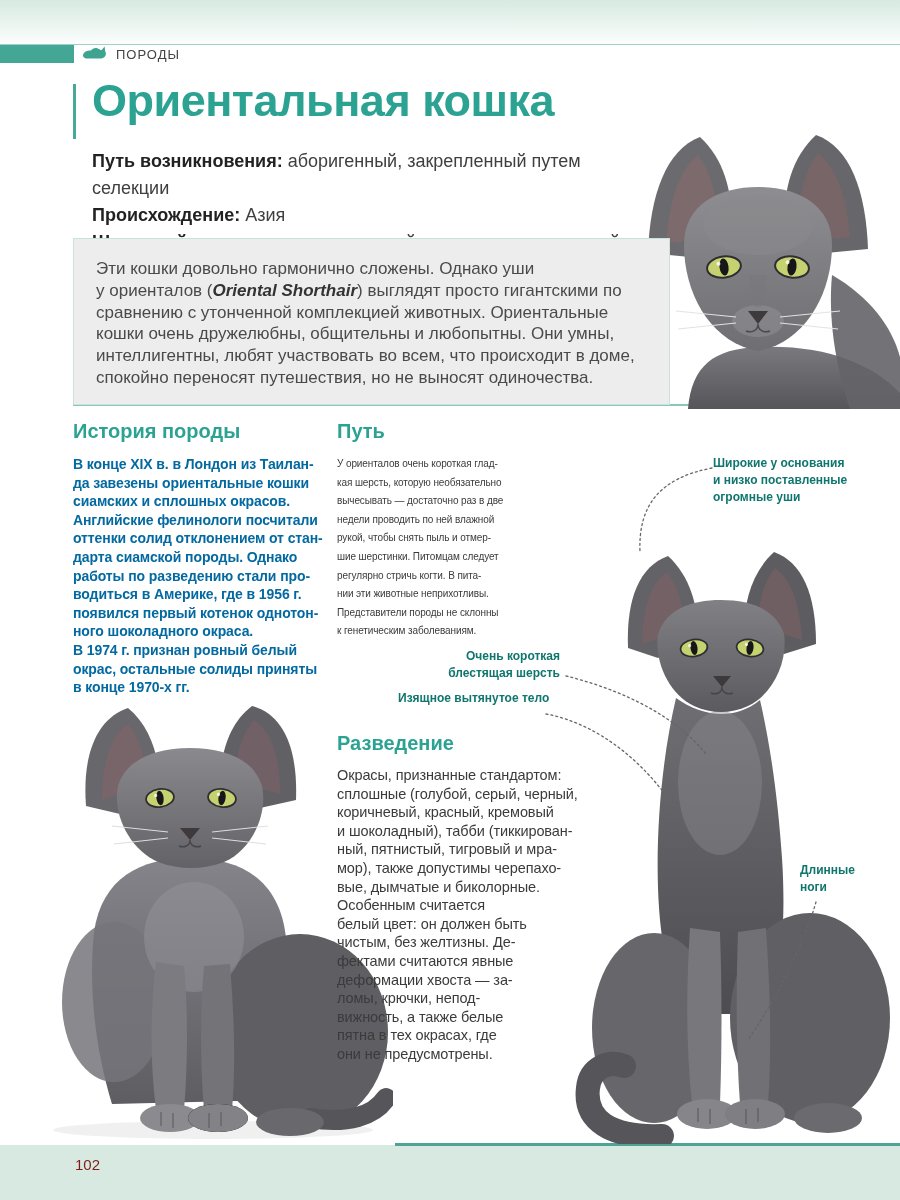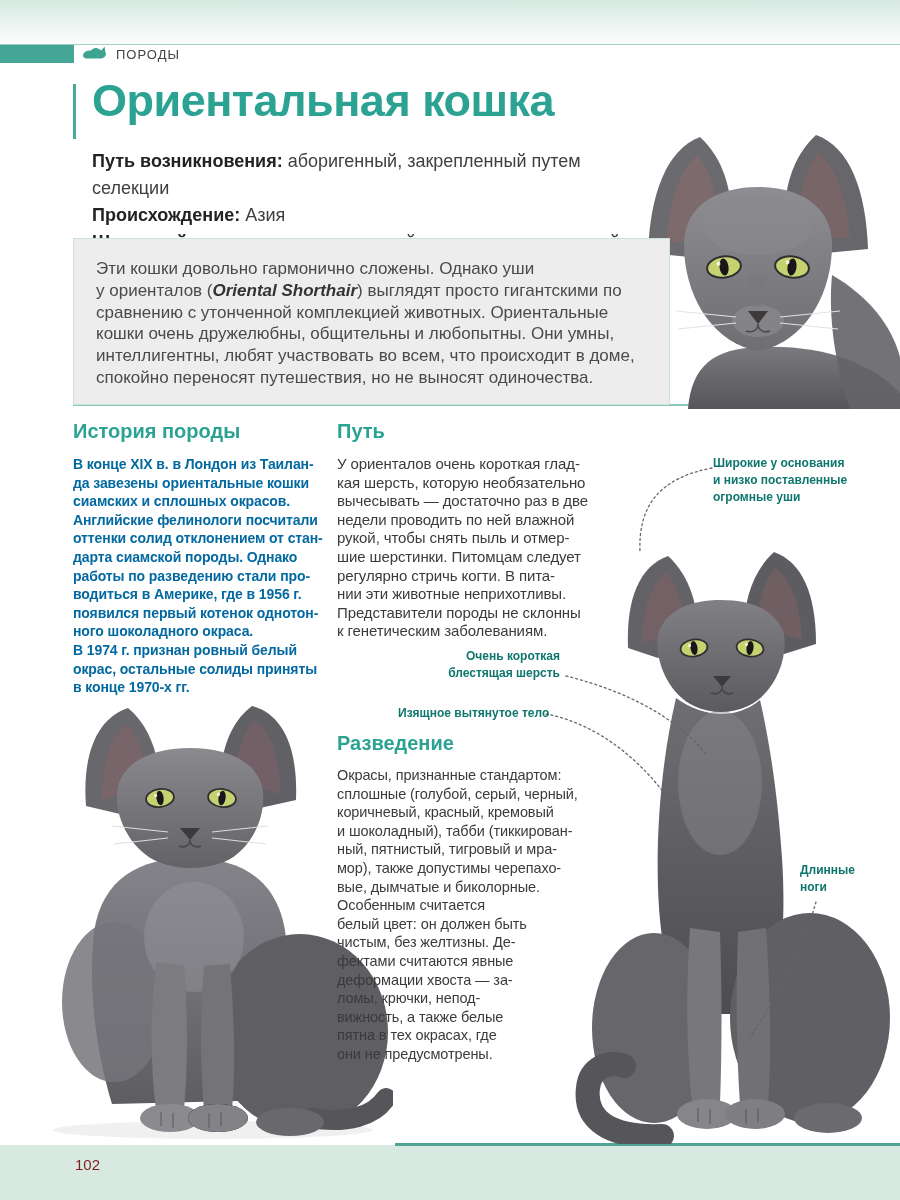--- a/index.html
+++ b/index.html
@@ -148,21 +148,21 @@
 дарта сиамской породы. Однако
 работы по разведению стали про-
 водиться в Америке, где в 1956 г.
 появился первый котенок однотон-
 ного шоколадного окраса.
 В 1974 г. признан ровный белый
 окрас, остальные солиды приняты
 в конце 1970-х гг.</div>
 
   <h2 class="col-heading" style="left:337px;top:420px;margin:0;">Путь</h2>
-  <div class="col-body" style="left:337px;top:455px;width:250px;font-size:15px;">У ориенталов очень короткая глад-
+  <div class="col-body" style="left:337px;top:455px;width:250px;font-size:10px;">У ориенталов очень короткая глад-
 кая шерсть, которую необязательно
 вычесывать — достаточно раз в две
 недели проводить по ней влажной
 рукой, чтобы снять пыль и отмер-
 шие шерстинки. Питомцам следует
 регулярно стричь когти. В пита-
 нии эти животные неприхотливы.
 Представители породы не склонны
 к генетическим заболеваниям.</div>
 
@@ -291,21 +291,21 @@
       <path d="M546,714 C600,724 652,766 686,826"></path>
       <path d="M816,902 C804,944 778,996 748,1040"></path>
     </g>
   </svg>
 
   <div class="callout" style="left:713px;top:455px;">Широкие у основания
 и низко поставленные
 огромные уши</div>
   <div class="callout right" style="left:440px;top:648px;width:120px;">Очень короткая
 блестящая шерсть</div>
-  <div class="callout right" style="left:398px;top:705px;width:142px;">Изящное вытянутое тело</div>
+  <div class="callout right" style="left:398px;top:690px;width:142px;">Изящное вытянутое тело</div>
   <div class="callout" style="left:800px;top:862px;">Длинные
 ноги</div>
 
   <div class="footer-band"></div>
   <div class="footer-line"></div>
   <div class="page-number">102</div>
 
 </div>
 
 </body></html>

